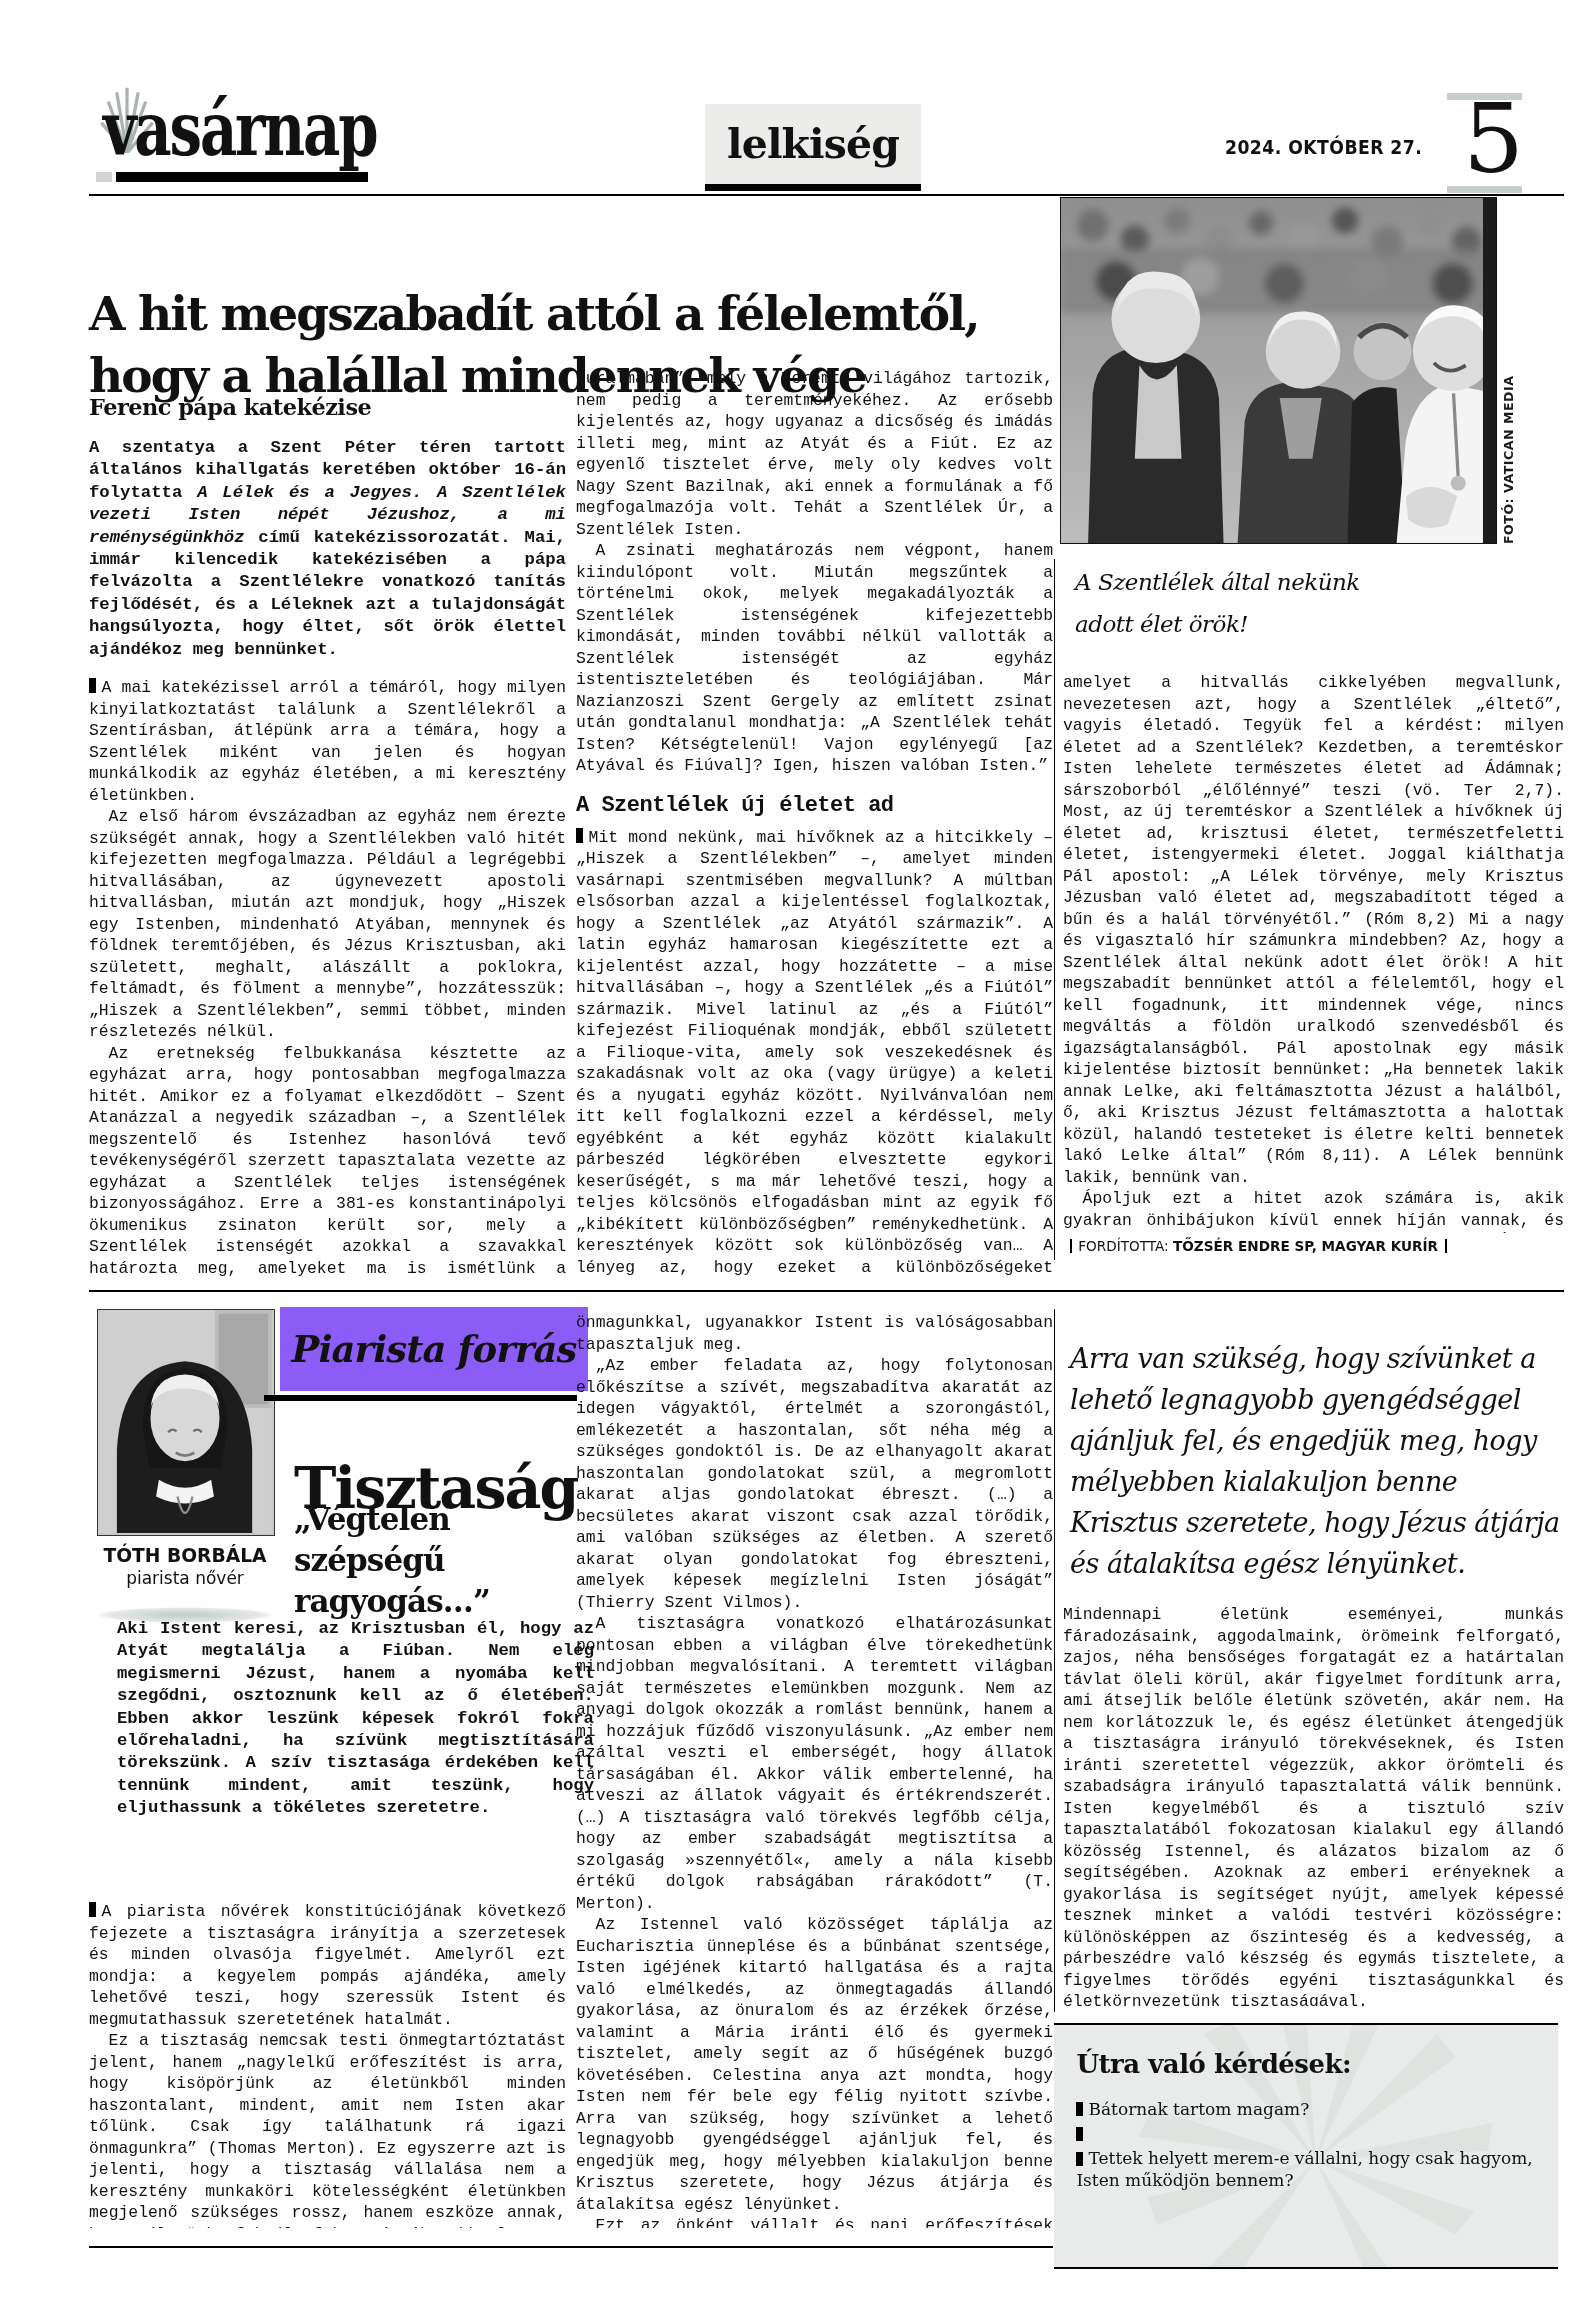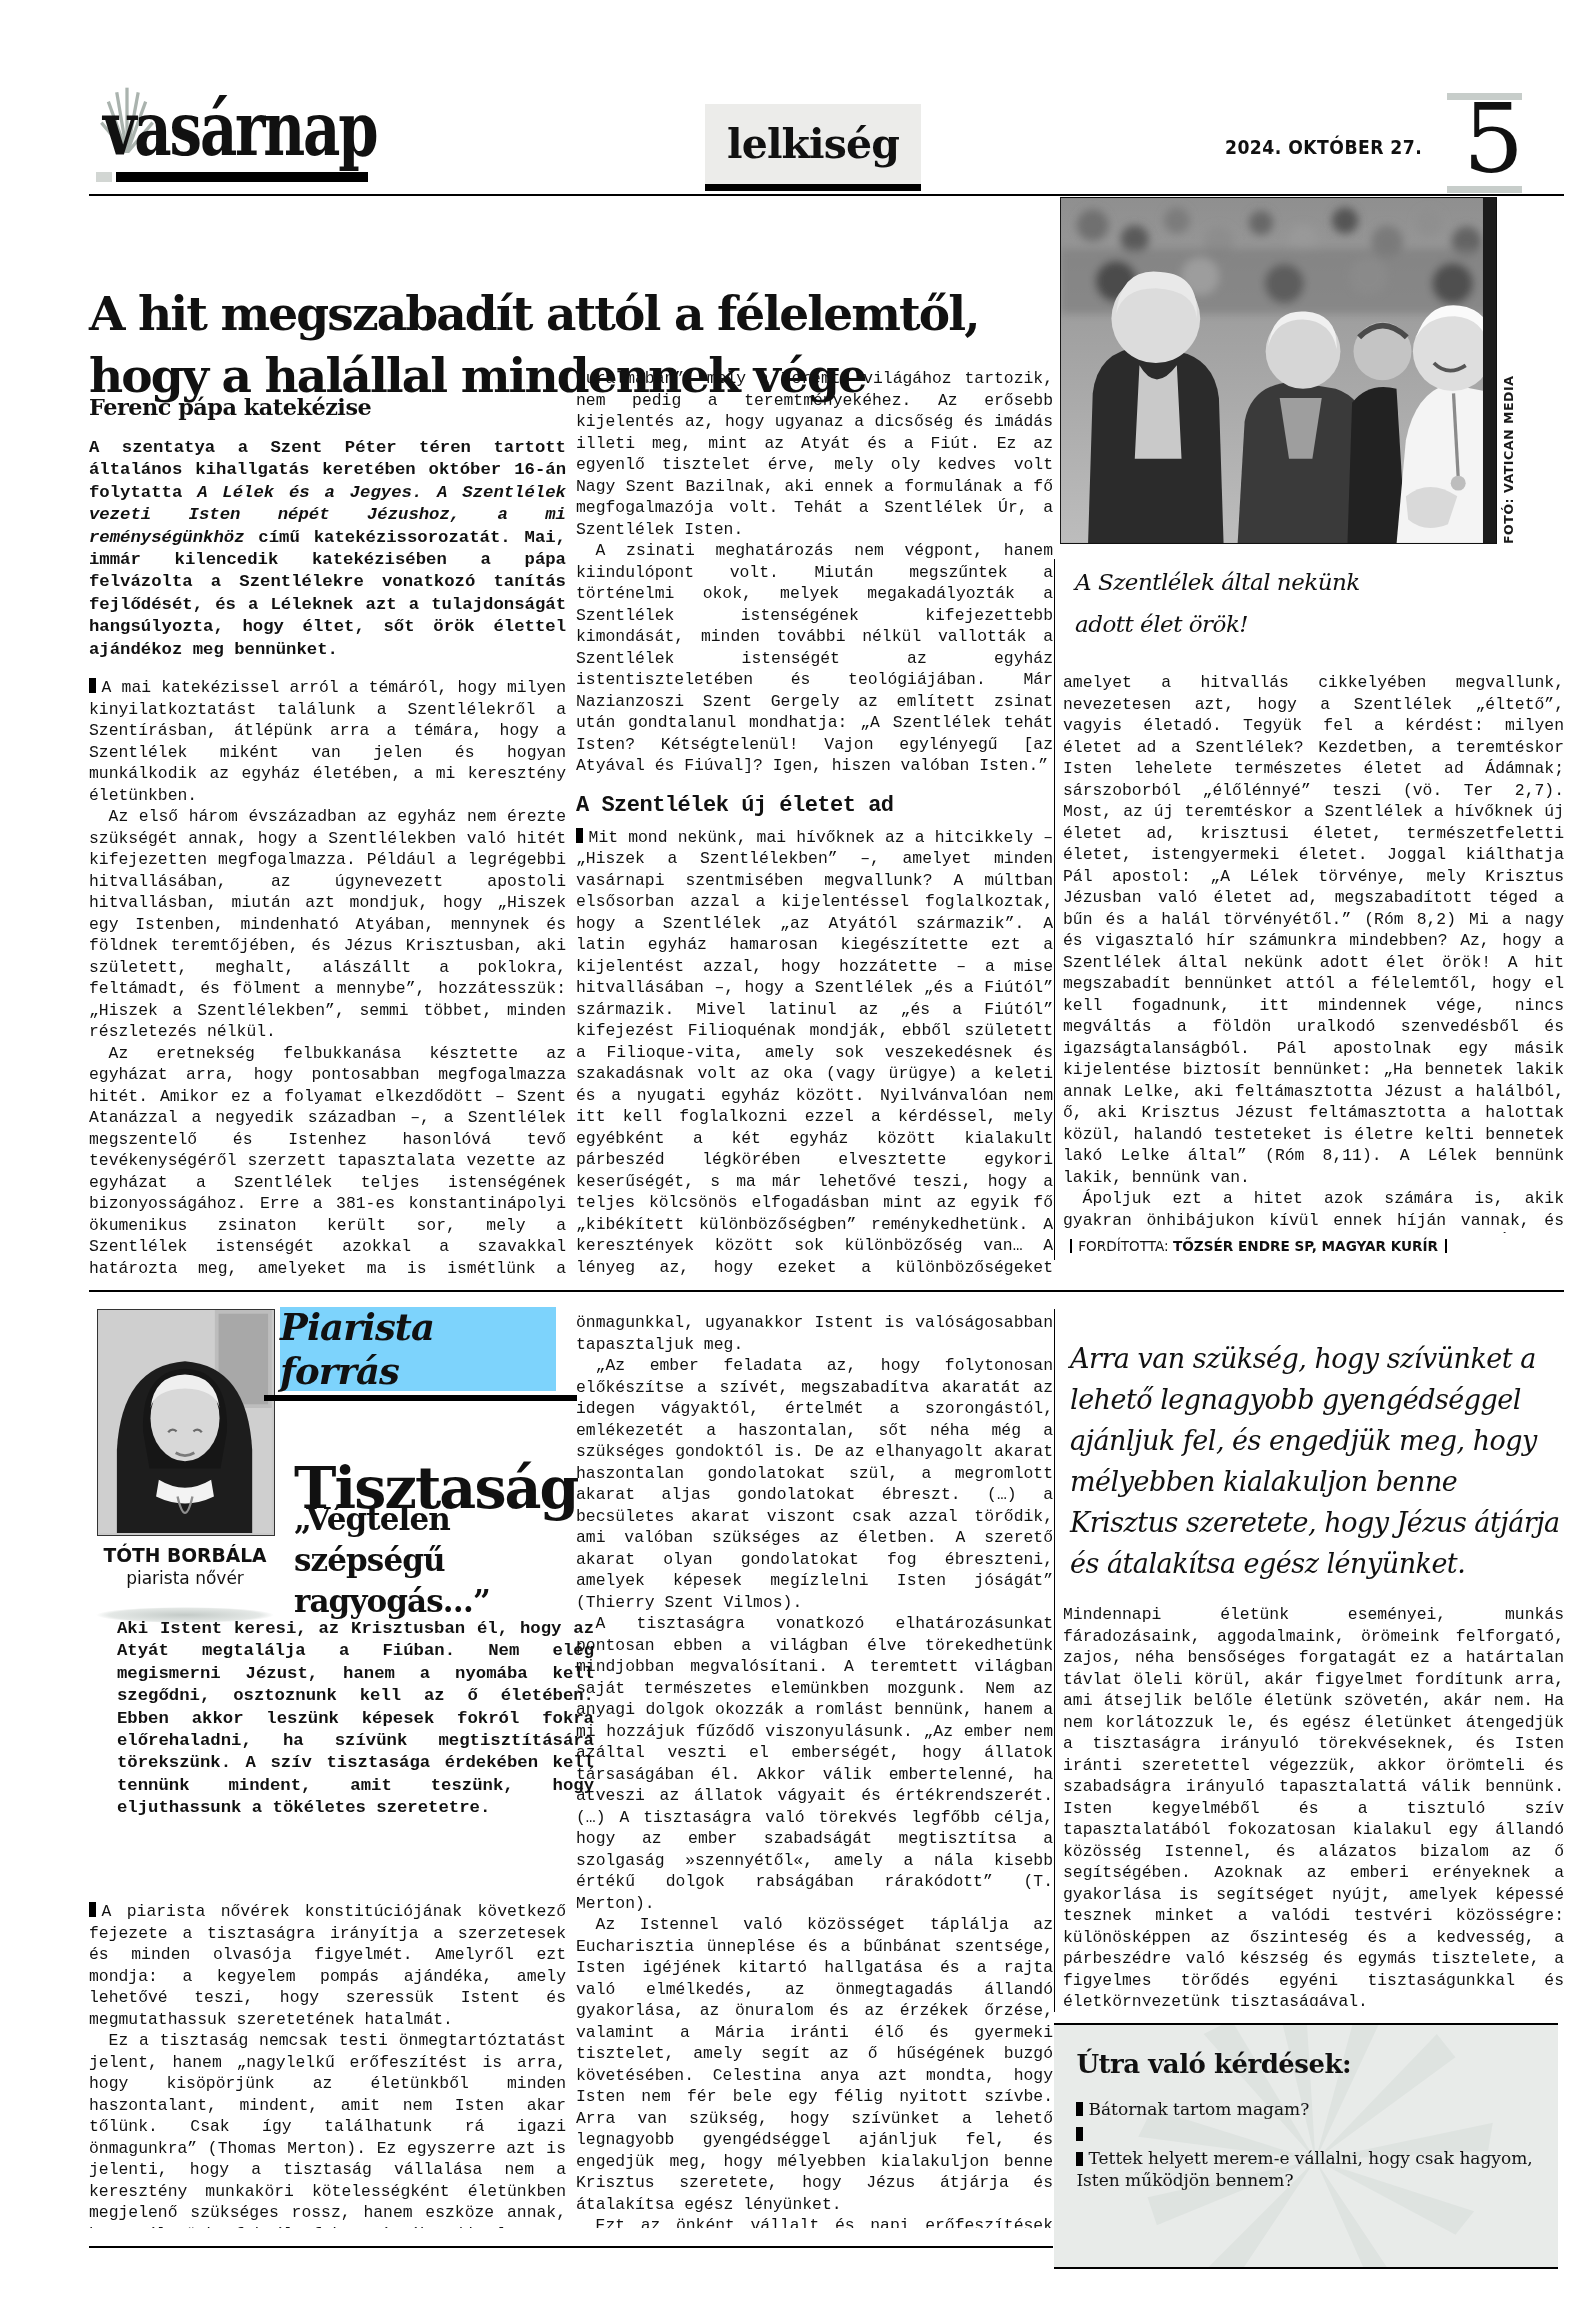--- a/index.html
+++ b/index.html
@@ -46,21 +46,21 @@
   .credit-line .bold{font-weight:bold;}
   .section-rule{position:absolute;left:89px;top:1290px;width:1475px;height:2.3px;background:#000;}
   
   .photo2{position:absolute;left:97px;top:1309px;width:176px;height:225px;background:#c9c9c9;border:0.9px solid #333;}
   .p2cap{position:absolute;left:75px;top:1545px;width:220px;text-align:center;
          font-family:"DejaVu Sans","Liberation Sans",sans-serif;}
   .p2cap .nm{font-weight:bold;font-size:18.7px;letter-spacing:0;}
   .p2cap .rl{font-size:17px;margin-top:1.9px;}
   .cap-ellipse{position:absolute;left:96px;top:1607px;width:178px;height:16px;border-radius:50%;
                background:radial-gradient(closest-side,#c3cac7,#e4e8e6 85%,#ffffff);}
-  .kicker2-box{position:absolute;left:280px;top:1307px;width:276px;height:84px;background:#7dd3fc;
+  .kicker2-box{position:absolute;left:280px;top:1307px;width:308px;height:84px;background:#8b5cf6;
                display:flex;align-items:center;justify-content:center;}
   .kicker2-box span{font-style:italic;font-weight:bold;font-size:37px;letter-spacing:-0.9px;}
   .kicker2-rule{position:absolute;left:264px;top:1395px;width:313px;height:5.6px;background:#000;}
   .a2-title{position:absolute;left:294px;top:1407px;font-size:57px;font-weight:bold;letter-spacing:-1.9px;}
   .a2-sub{position:absolute;left:294px;top:1499px;width:271px;font-size:31px;line-height:41px;
           font-weight:bold;letter-spacing:-0.9px;}
   .a2lead{left:89px;top:1618px;width:477px;height:262px;margin-left:28px;}
   .a2c1{left:89px;top:1901px;width:477px;height:327px;}
   .a2c2{left:576px;top:1312px;width:477px;height:916px;}
   .a2c3{left:1063px;top:1604px;width:501px;height:402px;}

